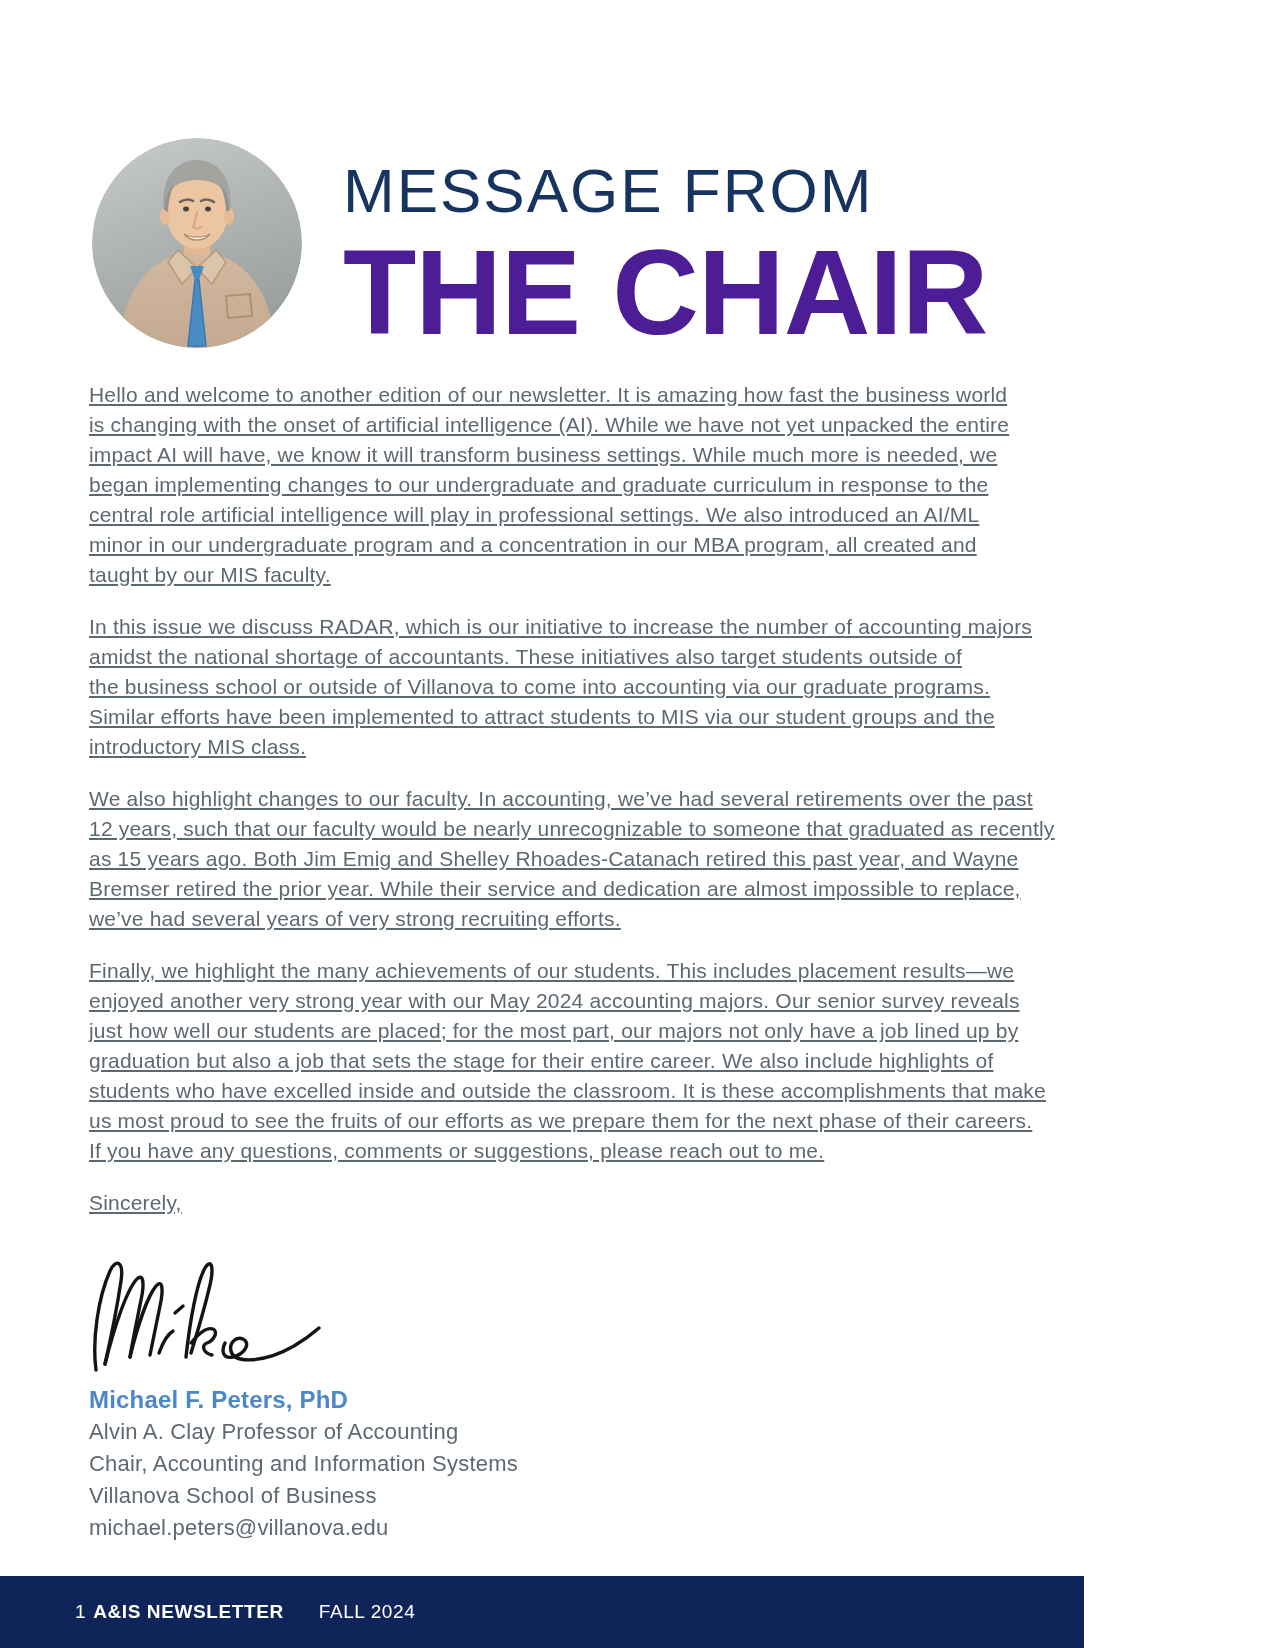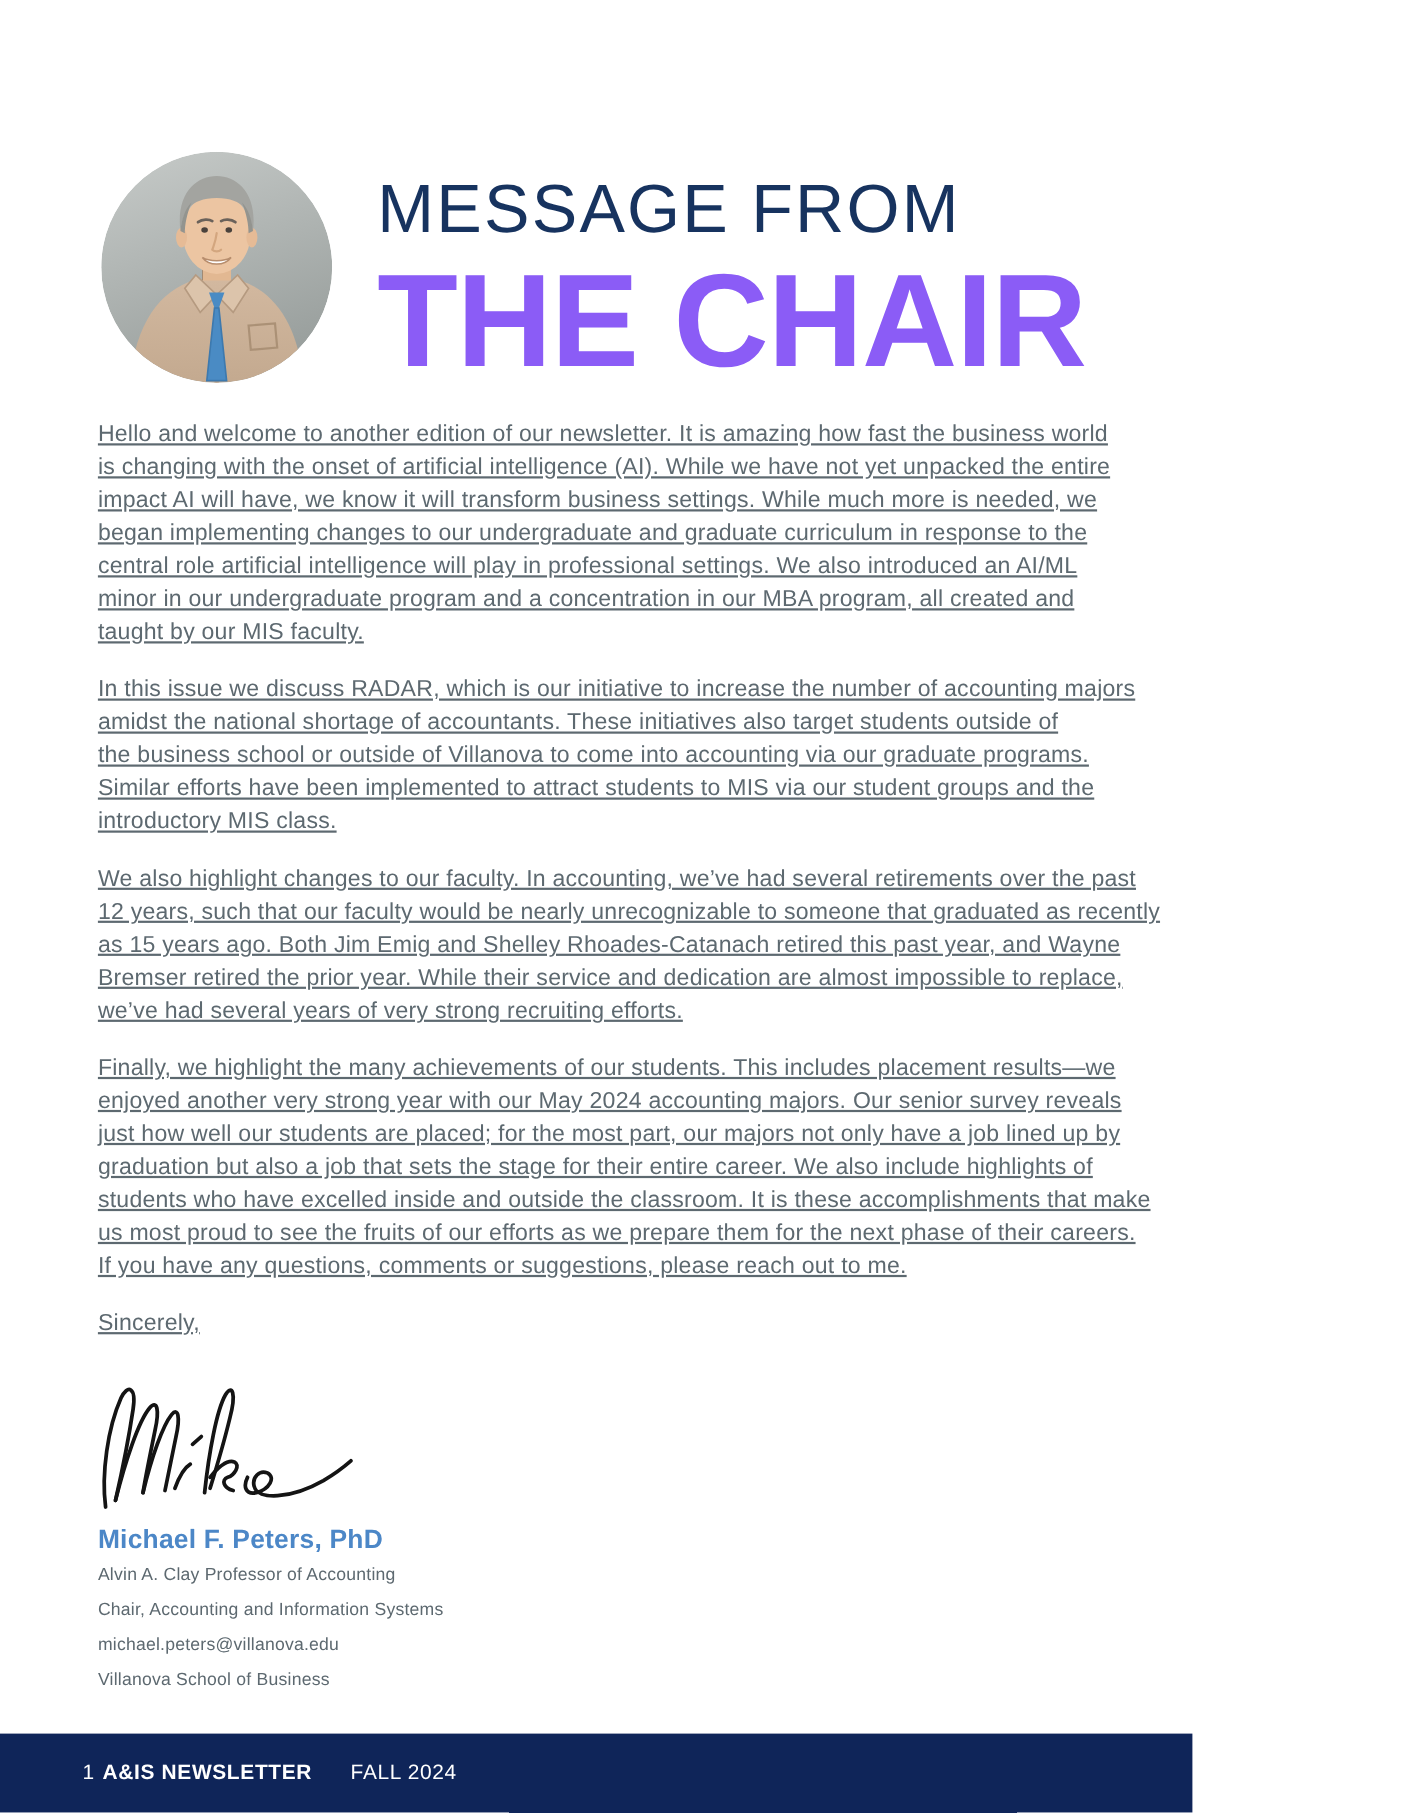--- a/index.html
+++ b/index.html
@@ -15,35 +15,35 @@
     position:absolute;left:92px;top:138px;width:210px;height:210px;
     border-radius:50%;overflow:hidden;
   }
   .titles{position:absolute;left:343px;top:160px;}
   .title-line1{
     font-size:62px;font-weight:300;letter-spacing:2px;
     color:#17335f;line-height:1;white-space:nowrap;
   }
   .title-line2{
     font-size:120px;font-weight:700;letter-spacing:-1px;
-    color:#8b5cf6;line-height:1;margin-top:10px;white-space:nowrap;
+    color:#4c1d95;line-height:1;margin-top:10px;white-space:nowrap;
   }
   
   .letter{
     position:absolute;left:89px;top:380px;width:1120px;
     font-size:21px;line-height:30px;letter-spacing:0.2px;
     color:#5d6970;
   }
   .para{white-space:pre-line;margin:0 0 22px 0;text-decoration:underline;}
   .closing{margin:0 0 0 0;}
   .signature{margin-top:38px;height:118px;}
   .sig-svg{display:block;}
   .sig-block{margin-top:10px;line-height:32px;}
   .sig-name{color:#4c87c7;font-weight:700;font-size:24px;}
-  .sig-line{color:#5d6970;font-size:16px;}
+  .sig-line{color:#5d6970;font-size:22px;}
   
   .footer{
     position:absolute;left:0;bottom:0;width:1276px;height:72px;
     background:#0f2559;display:flex;align-items:center;
     padding-left:75px;box-sizing:border-box;
   }
   .footer span{color:#ffffff;font-size:19px;letter-spacing:0.6px;white-space:nowrap;}
   .footer .pg{font-weight:400;margin-right:7px;}
   .footer .nl{font-weight:700;margin-right:7px;}
   .footer .issue{font-weight:400;margin-left:28px;}
@@ -153,22 +153,22 @@
           <path d="M102,87 C110,77 118,71 124,73 C130,76 124,85 118,87 C112,89 114,97 123,99"></path>
           <path d="M136,87 C132,95 134,103 144,101 C156,98 162,87 154,83 C147,80 140,87 142,95 C145,108 175,107 205,90 C215,84 222,79 230,72"></path>
         </g>
       </svg>
     </div>
 
     <div class="sig-block">
       <div class="sig-name">Michael F. Peters, PhD</div>
       <div class="sig-line">Alvin A. Clay Professor of Accounting</div>
       <div class="sig-line">Chair, Accounting and Information Systems</div>
+      <div class="sig-line">Villanova School of Business</div>
       <div class="sig-line">michael.peters@villanova.edu</div>
-      <div class="sig-line">Villanova School of Business</div>
     </div>
   </div>
 
   <div class="footer">
     <span class="pg">1</span>
     <span class="nl">A&amp;IS NEWSLETTER</span>
     <span class="issue">FALL 2024</span>
   </div>
 
 </div>

